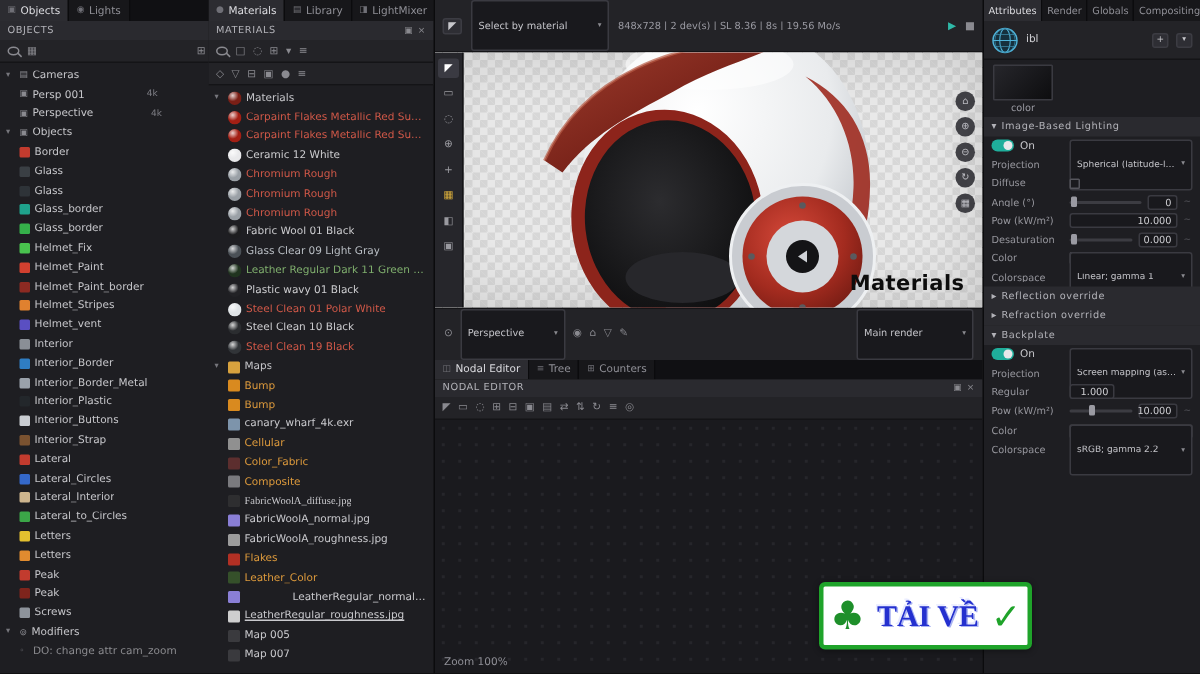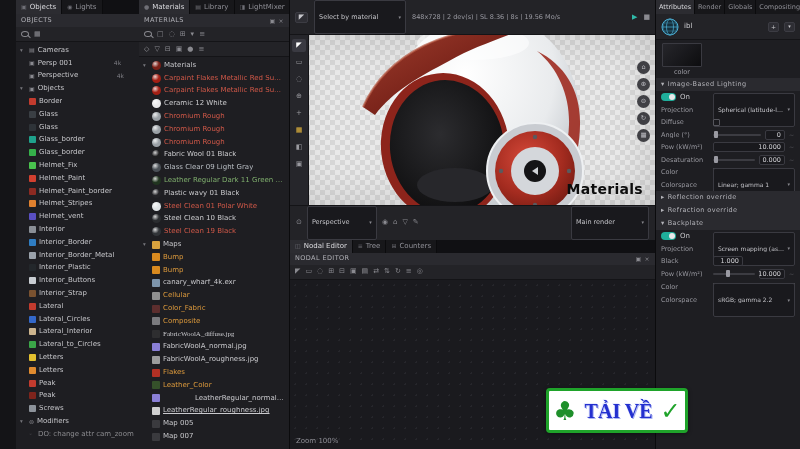--- a/index.html
+++ b/index.html
@@ -1,19 +1,19 @@
 <!DOCTYPE html>
 <html><head>
 <meta charset="utf-8">
 <style>
   html,body{margin:0;padding:0;background:#0e0e10;}
   *{box-sizing:border-box;font-family:"DejaVu Sans",sans-serif;}
   #app{position:relative;width:800px;height:449px;overflow:hidden;background:#141417;color:#c8c8cc;font-size:7px;line-height:1;}
   .panel{position:absolute;top:0;bottom:0;background:#1e1e22;display:flex;flex-direction:column;overflow:hidden;border-right:1px solid #0b0b0d;}
-  #p-left{left:16px;width:162px;}
+  #p-left{left:0;width:162px;}
   #p-mat{left:139px;width:151px;}
   #p-center{left:290px;width:366px;}
   #p-attr{left:656px;width:144px;border-right:none;}
   .tabbar{flex:0 0 14px;background:#101013;display:flex;align-items:stretch;overflow:hidden;}
   .tab{display:flex;align-items:center;gap:3px;padding:0 5px;font-size:7px;color:#8f8f96;background:#17171a;border-right:1px solid #0b0b0d;white-space:nowrap;}
   .tab.active{background:#2c2c31;color:#dcdce0;}
   .tab .ticn{font-size:6px;color:#6f6f76;}
   .sechead{flex:0 0 13px;background:#2a2a2f;display:flex;align-items:center;gap:3px;padding:0 5px;font-size:6.5px;color:#b2b2b8;letter-spacing:.4px;}
   .sechead .sp{flex:1;}
   .toolrow{flex:0 0 15px;background:#232327;display:flex;align-items:center;gap:5px;padding:0 5px;border-bottom:1px solid #141417;}
@@ -767,21 +767,21 @@
       <span style="color:#c6c6ca;">On</span>
     </div>
     <div class="arow">
       <span class="alab">Projection</span>
       <div class="dd f1" style="font-size:6px;">
         <span class="lbl">Screen mapping (aspect)</span>
         <span class="ddc">▾</span>
       </div>
     </div>
     <div class="arow">
-      <span class="alab">Black</span>
+      <span class="alab">Regular</span>
       <div class="vbox" style="width:30px;">1.000</div>
     </div>
     <div class="arow">
       <span class="alab">Pow (kW/m²)</span>
       <div class="sld">
           <div class="sldh" style="left:30%;"></div>
         </div>
       <div class="vbox" style="width:26px;">10.000</div>
       <span class="curveic">~</span>
     </div>

